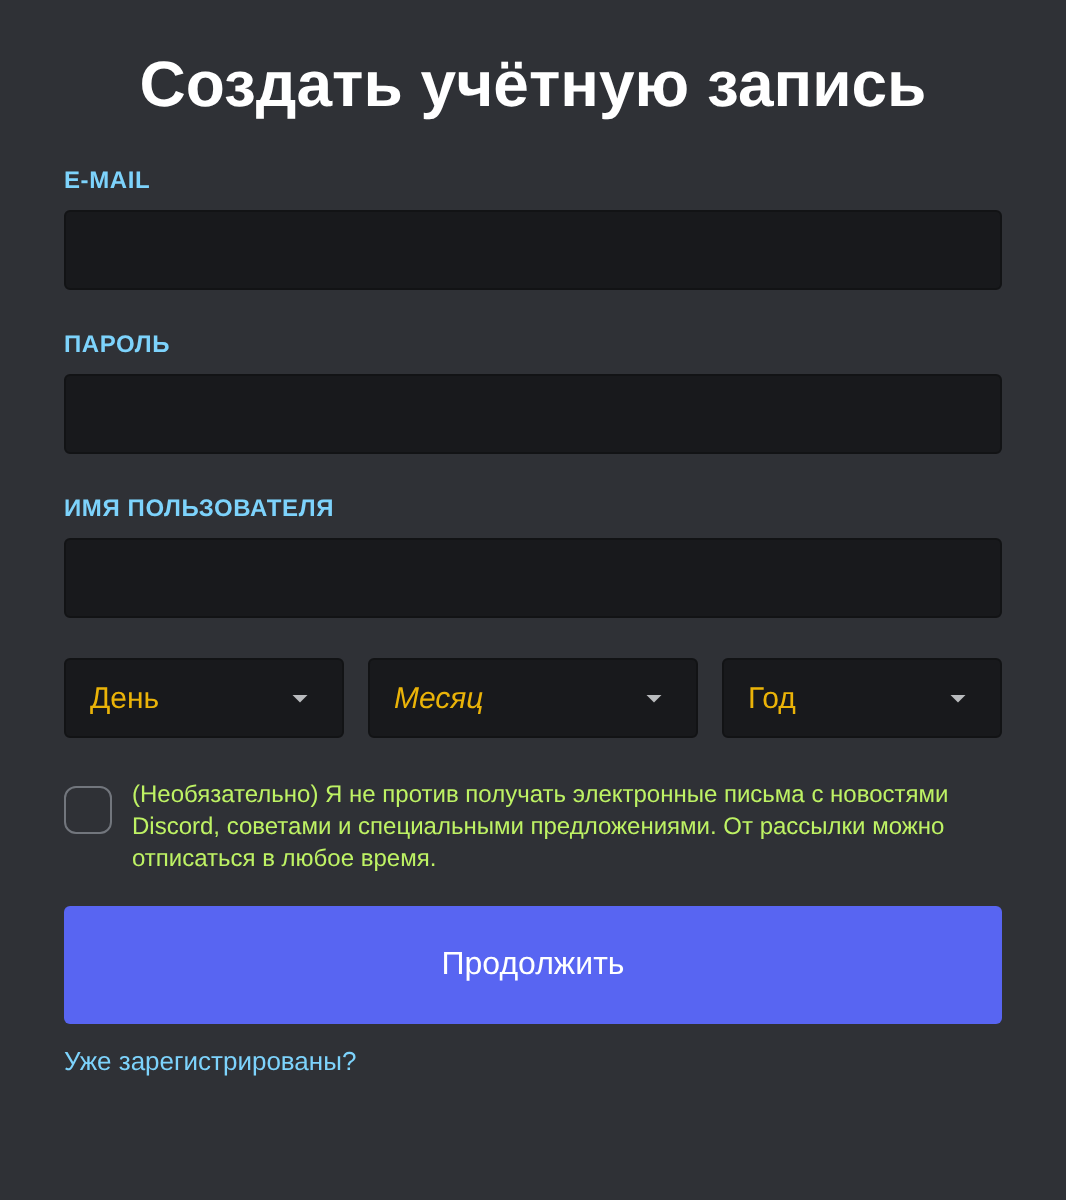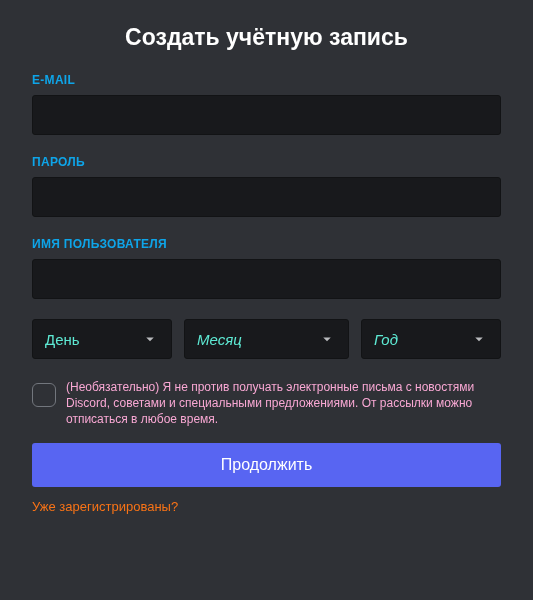--- a/index.html
+++ b/index.html
@@ -8,30 +8,30 @@
     height: 600px;
     background: #2f3136;
     font-family: -apple-system, BlinkMacSystemFont, "Segoe UI", Helvetica, Arial, sans-serif;
     overflow: hidden;
   }
   .container {
     padding: 24px 32px 0 32px;
   }
   .title {
     color: #ffffff;
-    font-size: 23px;
+    font-size: 32px;
     font-weight: 600;
     text-align: center;
     margin-bottom: 22px;
   }
   .field {
     margin-bottom: 20px;
   }
   .field-label {
-    color: #0ea5e9;
+    color: #7dd3fc;
     font-size: 12px;
     font-weight: 700;
     letter-spacing: 0.3px;
     text-transform: uppercase;
     margin-bottom: 8px;
     display: block;
   }
   .text-input {
     width: 100%;
     height: 40px;
@@ -46,28 +46,28 @@
   .dob-row {
     display: flex;
     gap: 12px;
   }
   .select-wrap {
     position: relative;
     flex: 1;
   }
   .select-wrap.day { flex: 0 0 140px; }
   .select-wrap.month { flex: 1; font-style: italic; }
-  .select-wrap.year { flex: 0 0 140px; font-style: italic; }
+  .select-wrap.year { flex: 0 0 140px; }
   .select-btn {
     width: 100%;
     height: 40px;
     background: #18191c;
     border: 1px solid #121315;
     border-radius: 3px;
-    color: #5eead4;
+    color: #eab308;
     font-size: 15px;
     padding: 0 12px;
     display: flex;
     align-items: center;
     justify-content: space-between;
     cursor: pointer;
   }
   .chevron {
     display: inline-flex;
   }
@@ -86,38 +86,38 @@
     width: 24px;
     height: 24px;
     border: 1px solid #72767d;
     border-radius: 6px;
     flex: 0 0 24px;
     margin-top: 4px;
     cursor: pointer;
     background: transparent;
   }
   .optin-text {
-    color: #f9a8d4;
+    color: #bef264;
     font-size: 12px;
     line-height: 16px;
   }
   .primary-btn {
     width: 100%;
-    height: 44px;
+    height: 59px;
     background: #5865f2;
     border: none;
     border-radius: 3px;
     color: #ffffff;
     font-size: 16px;
     font-weight: 500;
     cursor: pointer;
     margin-bottom: 10px;
   }
   .link {
-    color: #f97316;
+    color: #7dd3fc;
     font-size: 13px;
     text-decoration: none;
     cursor: pointer;
     display: inline-block;
   }
 </style>
 </head>
 <body>
 
 <div class="container">

